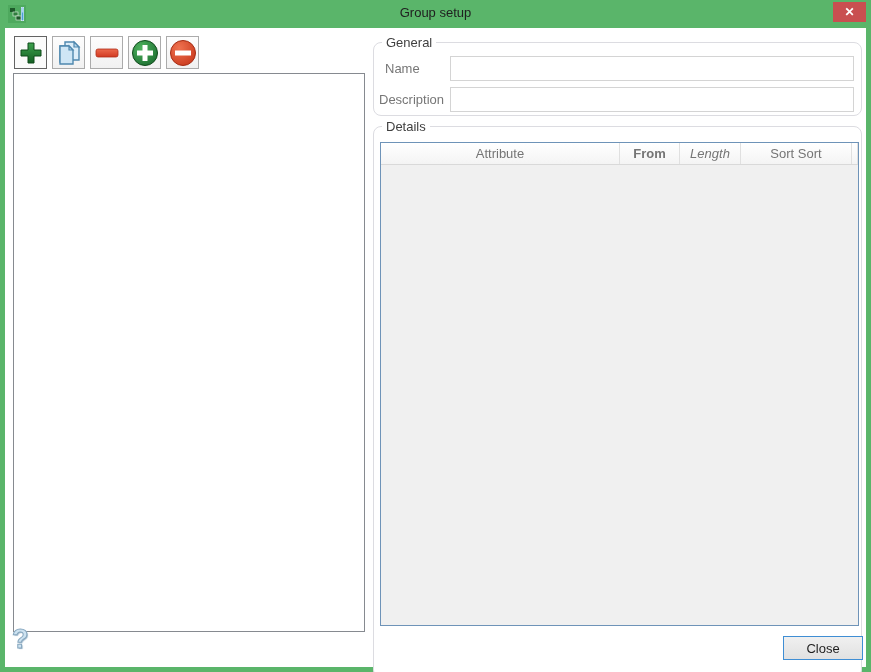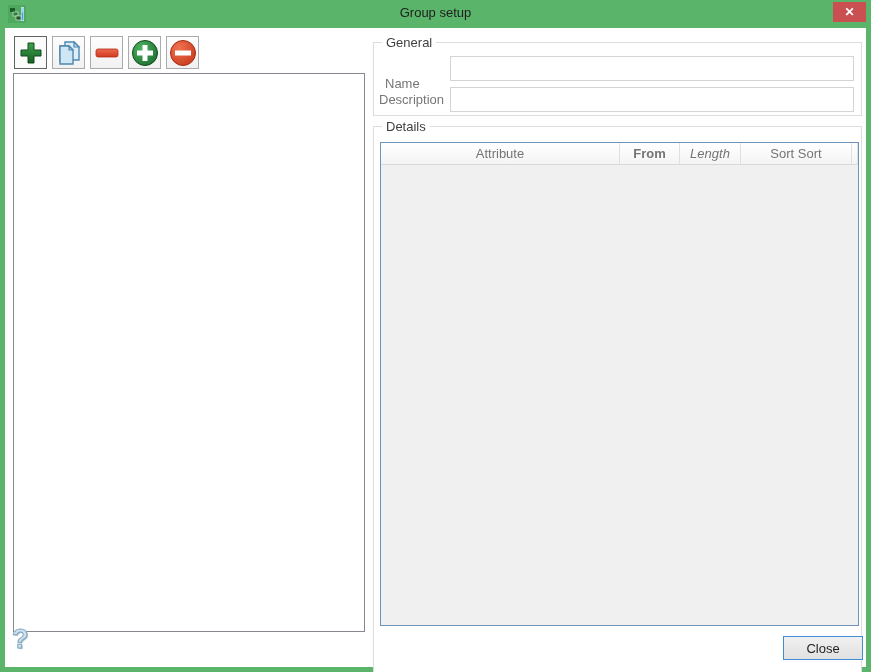--- a/index.html
+++ b/index.html
@@ -42,37 +42,37 @@
     background:#ffffff; border:1px solid #868a90;
   }
   .help {
     position:absolute; left:7px; top:596px; width:24px; height:30px;
     font-size:27px; font-weight:bold; color:#cde2f0;
     -webkit-text-stroke:1px #87a7bf; text-shadow:1px 1px 1px #9fb8ca;
     cursor:pointer; line-height:30px;
   }
   
   .groupbox {
-    position:absolute; border:1px solid #dcdce1; border-radius:0; background:#ffffff;
+    position:absolute; border:1px solid #dcdce1; border-radius:8px; background:#ffffff;
   }
   .groupbox .legend {
     position:absolute; top:-8px; left:8px; background:#ffffff; padding:0 4px;
     font-size:13px; color:#3f3f3f; line-height:15px;
   }
   .gb-general { left:368px; top:14px; width:489px; height:74px; }
   .gb-details { left:368px; top:98px; width:489px; height:552px; }
   .form-label {
     position:absolute; font-size:13px; color:#767676;
   }
   .textbox {
     position:absolute; height:25px; background:#ffffff;
     border:1px solid #d4d4d4; font-size:13px; color:#222; padding:0 5px;
     font-family:"Liberation Sans", sans-serif;
   }
-  .lbl-name { left:11px; top:18px;margin-top:15px; }
+  .lbl-name { left:11px; top:18px; }
   .tb-name { left:76px; top:13px; width:404px; }
   .lbl-desc { left:5px; top:49px;text-align:center; }
   .tb-desc { left:76px; top:44px; width:404px; }
   
   .grid {
     position:absolute; left:6px; top:15px; width:479px; height:484px;
     border:1px solid #6e93b8; background:#a16207; overflow:hidden;
   }
   .grid-header {
     display:flex; height:22px; background:linear-gradient(#ffffff,#f4f4f4);

